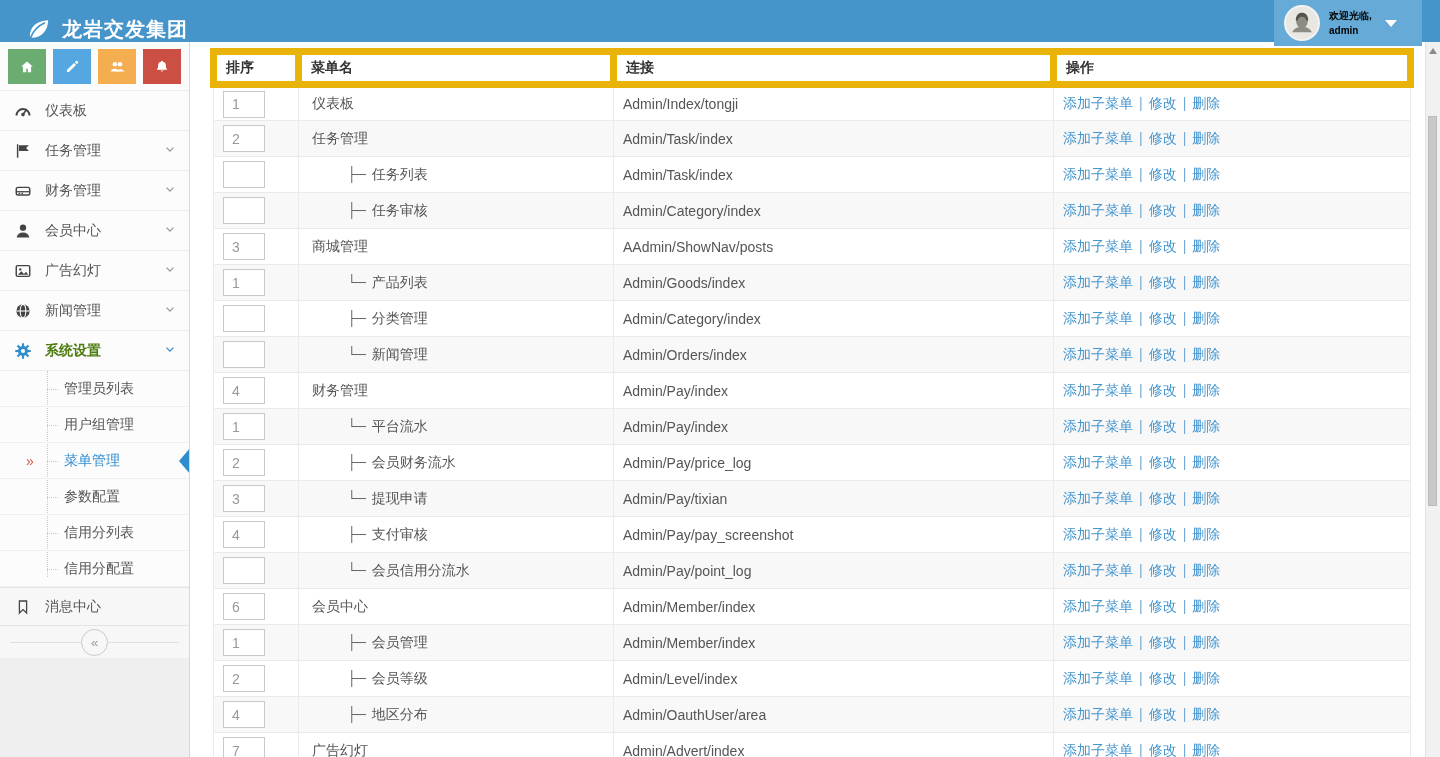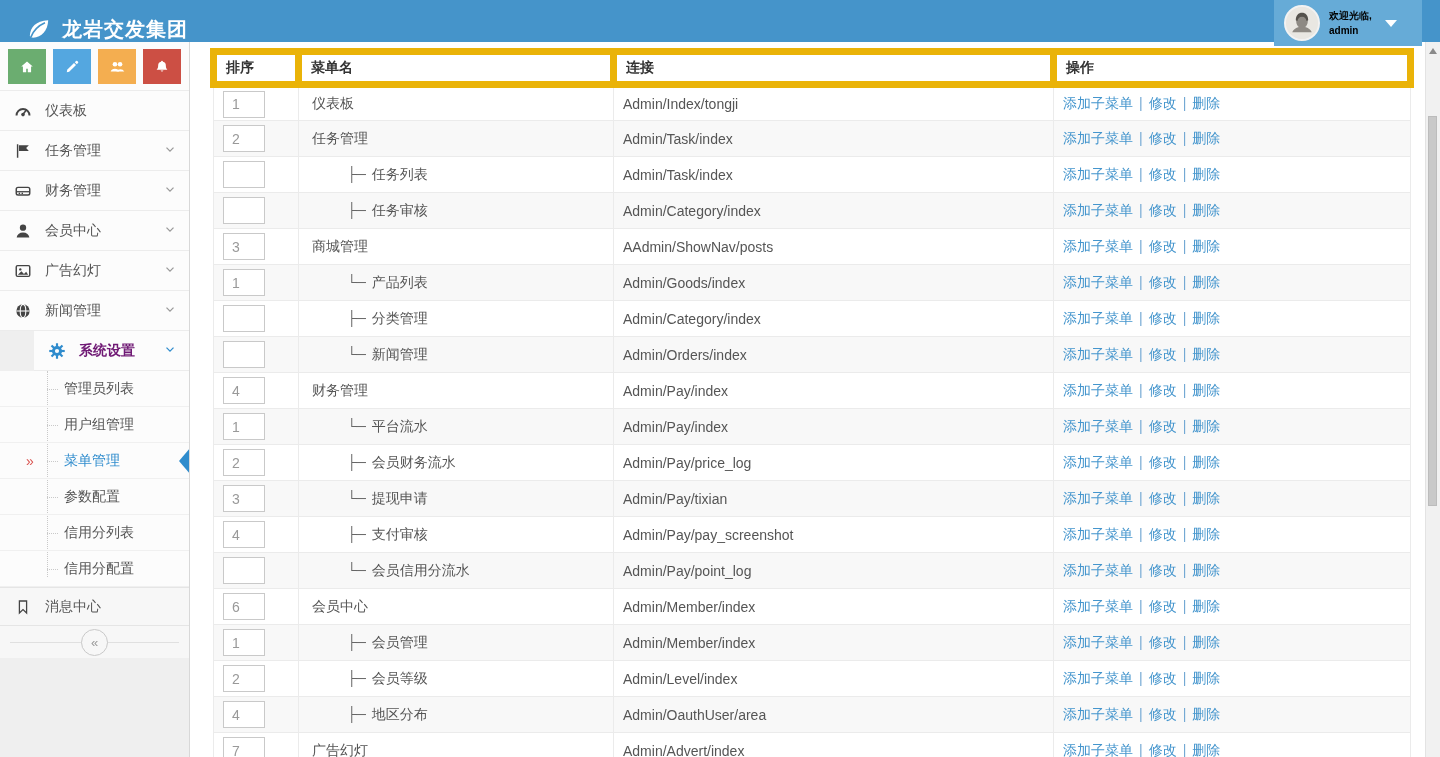--- a/index.html
+++ b/index.html
@@ -34,21 +34,21 @@
   .qb-green { background:#6bad70; }
   .qb-blue { background:#54a7e0; }
   .qb-orange { background:#f4ae50; }
   .qb-red { background:#cc4f44; }
 
   .menu-item { height:40px; display:flex; align-items:center; gap:13px;
     padding:0 12px 0 14px; background:#fcfcfc; border-bottom:1px solid #ececec;
     color:#555; font-size:14px; cursor:pointer; }
   .menu-item .mi-icon { width:18px; display:flex; justify-content:center; flex:none; }
   .menu-item .chev { margin-left:auto; }
-  .menu-item.active { color:#701a75; font-weight:bold;margin-left:34px; }
+  .menu-item.active { color:#4d7c0f; font-weight:bold; }
 
   .submenu { position:relative; background:#fcfcfc; }
   .submenu::before { content:""; position:absolute; left:47px; top:0; bottom:10px;
     border-left:1px dotted #c9c9c9; }
   .submenu-item { height:36px; display:flex; align-items:center; padding-left:64px;
     border-bottom:1px solid #f0f0f0; color:#555; font-size:14px; cursor:pointer;
     position:relative; }
   .submenu-item::before { content:""; position:absolute; left:47px; width:11px;
     border-top:1px dotted #c9c9c9; top:50%; }
   .submenu-item.active { color:#2f8ccd; }

